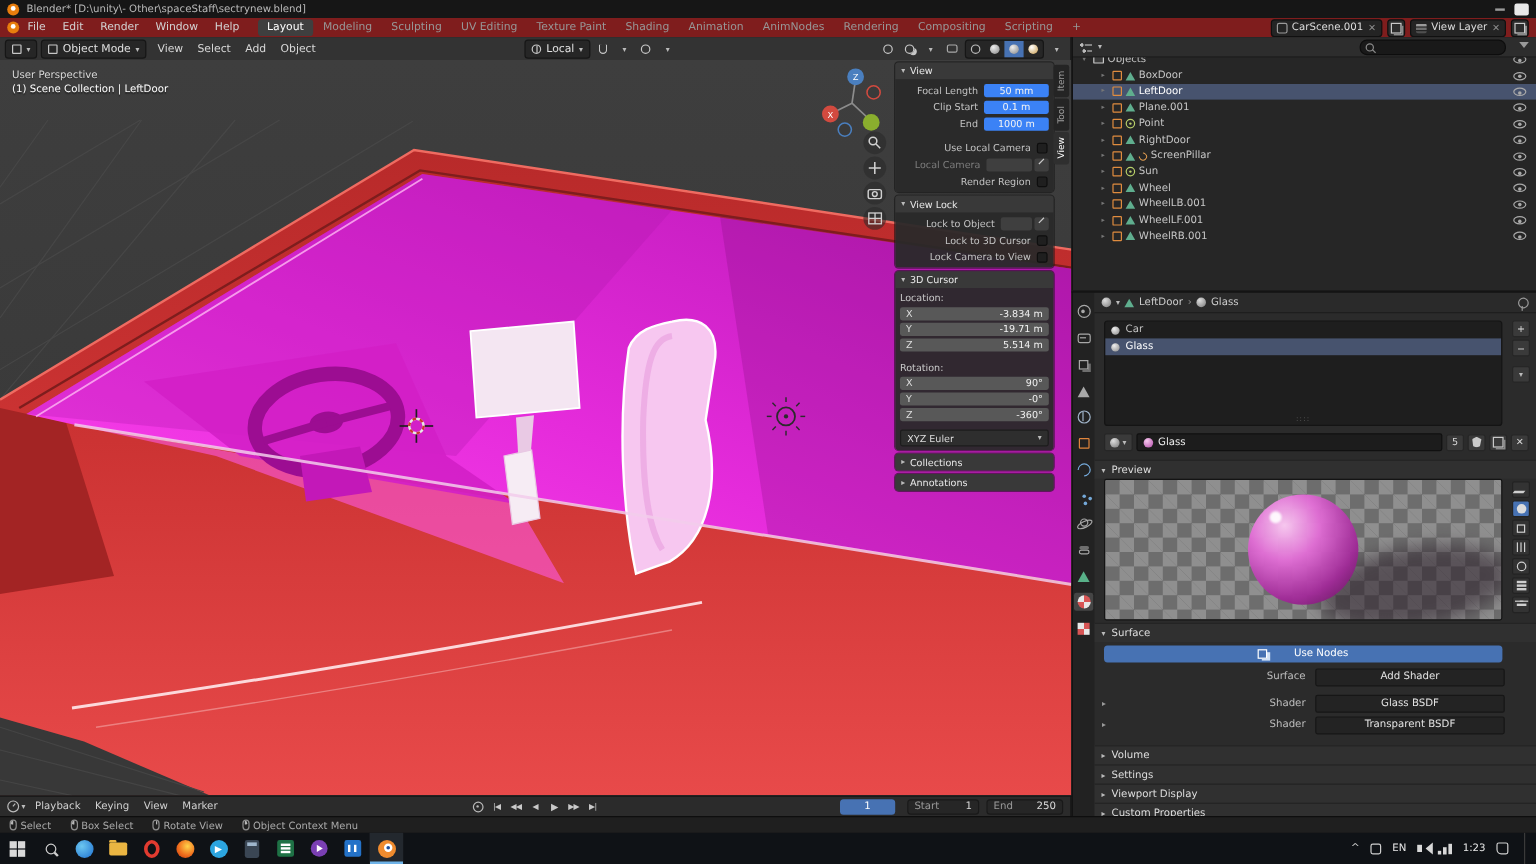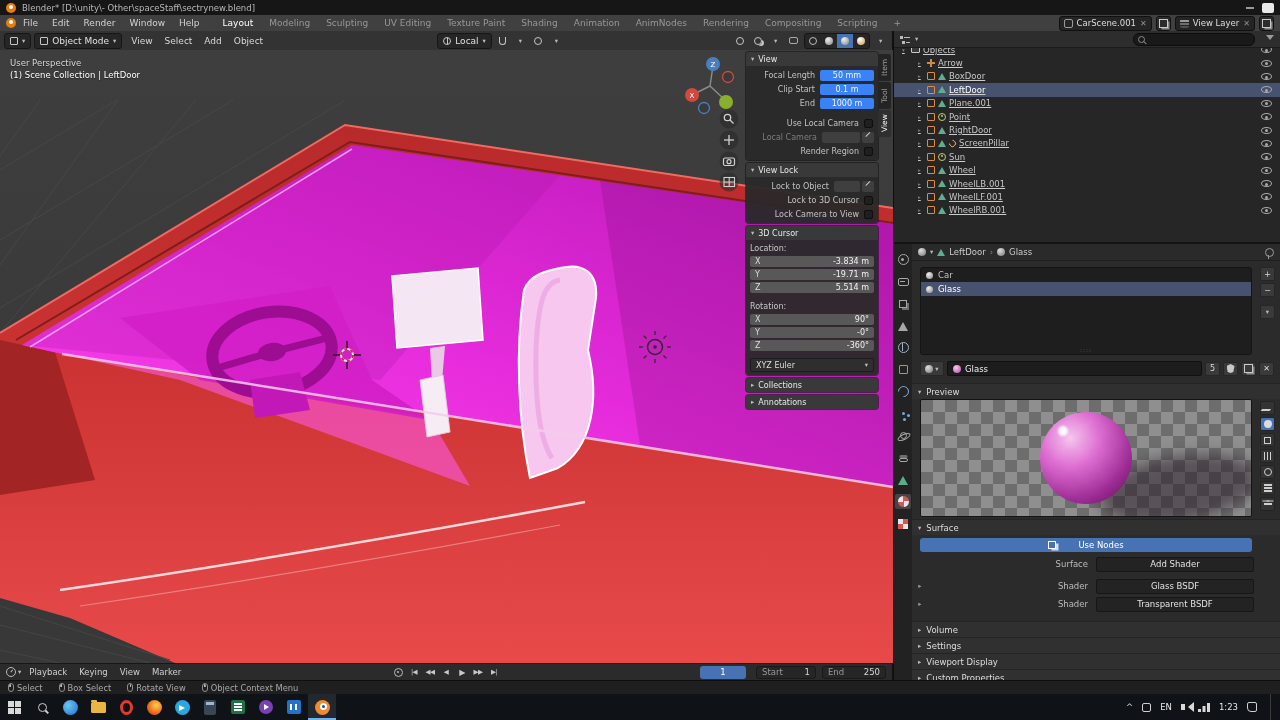--- a/index.html
+++ b/index.html
@@ -8,21 +8,21 @@
   .abs{position:absolute;}
   
   #titlebar{left:0;top:0;width:1280px;height:15px;background:#161616;display:flex;align-items:center;
             gap:6px;padding-left:6px;box-sizing:border-box;font-size:8.5px;color:#b9b9b9;}
   .blogo{width:10px;height:10px;border-radius:50%;background:#e87d0d;position:relative;flex:0 0 auto;}
   .blogo::after{content:'';position:absolute;left:3px;top:2px;width:4px;height:4px;border-radius:50%;background:#fff;}
   #win-controls{margin-left:auto;display:flex;align-items:center;gap:8px;padding-right:6px;}
   .win-min{width:8px;height:2px;background:#9a9a9a;}
   .win-restore{width:12px;height:10px;background:#e9e9e9;border-radius:2px;}
   
-  #menubar{left:0;top:15px;width:1280px;height:16px;background:#404040;display:flex;align-items:center;box-sizing:border-box;padding:0 6px;}
+  #menubar{left:0;top:15px;width:1280px;height:16px;background:#7f1d1d;display:flex;align-items:center;box-sizing:border-box;padding:0 6px;}
   .menu-item{padding:2px 7px;color:#d2d2d2;cursor:default;}
   #workspace-tabs{display:flex;margin-left:8px;align-items:center;}
   .ws-tab{padding:2px 8px;color:#979797;border-radius:3px;white-space:nowrap;}
   .ws-tab.active{background:#3f3f3f;color:#fff;}
   #topbar-right{margin-left:auto;display:flex;align-items:center;gap:4px;}
   .tb-field{display:flex;align-items:center;background:#242424;border:1px solid #101010;border-radius:3px;height:13px;
             padding:0 4px;gap:4px;font-size:8.5px;color:#ddd;}
   .tb-x{color:#8f8f8f;font-size:8px;}
   .mini-ic{width:9px;height:9px;border:1px solid #9a9a9a;border-radius:2px;box-sizing:border-box;}
   .mini-ic.layers{border:none;background:linear-gradient(#9a9a9a,#9a9a9a) 0 1px/9px 2px no-repeat,
@@ -80,21 +80,21 @@
   .i-outliner{width:10px;height:10px;background:
       radial-gradient(circle 1.5px,#bbb 98%,transparent) 0 2px/3px 3px no-repeat,
       radial-gradient(circle 1.5px,#bbb 98%,transparent) 2px 7px/3px 3px no-repeat,
       linear-gradient(#bbb,#bbb) 4px 3px/6px 1px no-repeat,
       linear-gradient(#bbb,#bbb) 6px 8px/4px 1px no-repeat;}
   .search{margin-left:auto;width:112px;height:11px;background:#191919;border:1px solid #0d0d0d;border-radius:6px;
           display:flex;align-items:center;padding:0 4px;gap:3px;}
   .mag{width:5px;height:5px;border:1px solid #8a8a8a;border-radius:50%;position:relative;}
   .mag::after{content:'';position:absolute;right:-2.5px;bottom:-1px;width:3.5px;height:1px;background:#8a8a8a;transform:rotate(45deg);}
   .funnel{width:0;height:0;border:4px solid transparent;border-top:5px solid #9a9a9a;margin-left:6px;}
-  #out-body{flex:1;overflow:hidden;font-size:8.5px;text-decoration:underline;}
+  #out-body{flex:1;overflow:hidden;font-size:8.5px;}
   .orow{height:13.4px;display:flex;align-items:center;padding-left:24px;gap:3px;color:#c6c6c6;white-space:nowrap;}
   .orow.col{padding-left:8px;margin-top:-5px;}
   .orow.selected{background:var(--selection);color:#fff;}
   .o-caret{color:#777;font-size:5.5px;width:6px;flex:0 0 auto;}
   .i-coll{width:9px;height:7px;border:1px solid #c9c9c9;border-radius:1px;background:#3a3a3a;box-sizing:border-box;}
   .i-objsq{width:8px;height:8px;border:1.5px solid #e08c3f;border-radius:1px;box-sizing:border-box;flex:0 0 auto;}
   .i-mesh{width:0;height:0;border-left:4px solid transparent;border-right:4px solid transparent;border-bottom:7px solid #5fae8e;flex:0 0 auto;}
   .i-light{width:8px;height:8px;border:1.5px solid #b8cf6a;border-radius:50%;box-sizing:border-box;position:relative;flex:0 0 auto;}
   .i-light::after{content:'';position:absolute;left:1.5px;top:1.5px;width:2px;height:2px;border-radius:50%;background:#b8cf6a;}
   .i-empty{width:8px;height:8px;position:relative;flex:0 0 auto;}
@@ -628,26 +628,20 @@
     <div id="out-body">
       <div class="orow col">
         <span class="o-caret">▾</span>
         <div class="i-coll"></div>
         <span>Objects</span>
         <div class="eye"></div>
       </div>
       <div id="outliner-rows">
           <div class="orow">
             <span class="o-caret">▸</span>
-            <div class="i-empty"></div>
-            <span class="o-name">Arrow</span>
-            <div class="eye"></div>
-          </div>
-          <div class="orow">
-            <span class="o-caret">▸</span>
             <div class="i-objsq"></div>
             <div class="i-mesh"></div>
             <span class="o-name">BoxDoor</span>
             <div class="eye"></div>
           </div>
           <div class="orow selected">
             <span class="o-caret">▸</span>
             <div class="i-objsq"></div>
             <div class="i-mesh"></div>
             <span class="o-name">LeftDoor</span>

